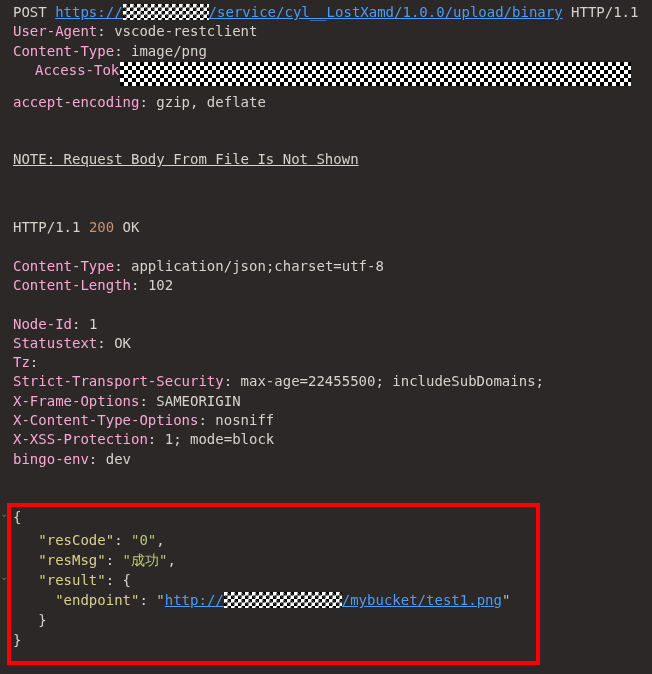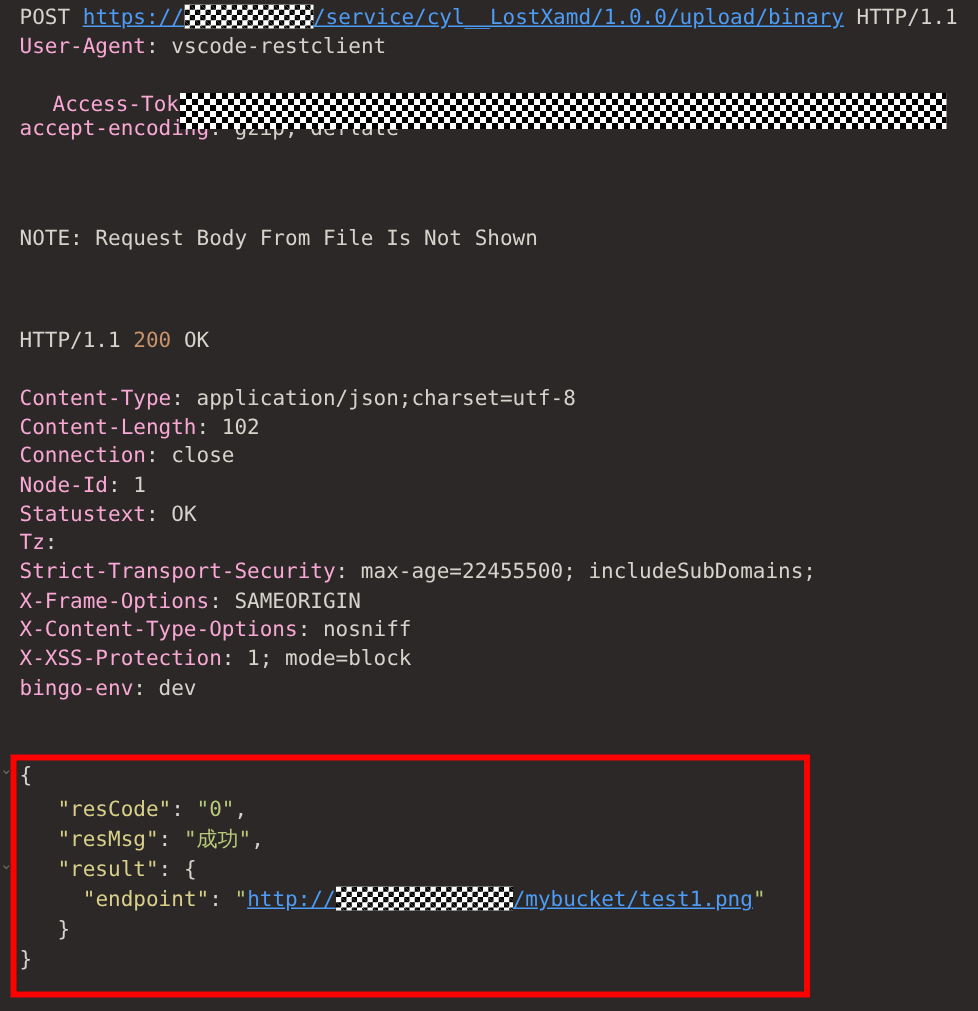--- a/index.html
+++ b/index.html
@@ -78,38 +78,38 @@
 </style>
 </head>
 <body>
 
 <div class="doc">
 
   <div class="line" style="top:3px;"><span class="plain">POST</span><span class="plain"> </span><span class="url">https://</span><span class="redact redact-inline" style="width:86px;height:16px;vertical-align:-3px;"></span><span class="url">/service/cyl__LostXamd/1.0.0/upload/binary</span><span class="plain"> </span><span class="plain">HTTP/1.1</span></div>
 
   <div class="line" style="top:22.3px;"><span class="hname">User-Agent</span><span class="plain">: </span><span class="plain">vscode-restclient</span></div>
 
+  <div class="line" style="top:41.6px;"><span class="hname">Content-Type</span><span class="plain">: </span><span class="plain">image/png</span></div>
 
   <div class="line" style="top:60.9px;margin-left:22px;"><span class="hname">Access-Token</span><span class="plain">: </span></div>
 
-  <div class="line" style="top:77px;"><span class="hname">accept-encoding</span><span class="plain">: </span><span class="plain">gzip, deflate</span></div>
+  <div class="line" style="top:93px;"><span class="hname">accept-encoding</span><span class="plain">: </span><span class="plain">gzip, deflate</span></div>
 
 
   <div class="redact-block" style="left:120px;top:62px;width:511px;height:24px;"></div>
 
-  <div class="line plain" style="top:150px;">NOTE: Request Body From File Is Not Shown</div>
+  <div class="line plain" style="top:150px;text-decoration:underline;">NOTE: Request Body From File Is Not Shown</div>
 
   <div class="line" style="top:218px;"><span class="plain">HTTP/1.1</span><span class="plain"> </span><span class="status-code">200</span><span class="plain"> </span><span class="plain">OK</span></div>
 
 
   <div class="line" style="top:256.6px;"><span class="hname">Content-Type</span><span class="plain">: </span><span class="plain">application/json;charset=utf-8</span></div>
 
   <div class="line" style="top:275.9px;"><span class="hname">Content-Length</span><span class="plain">: </span><span class="plain">102</span></div>
 
-  <div class="line" style="top:295.2px;"><span class="hname">Connection</span><span class="plain">: </span><span class="plain">close</span></div>
 
   <div class="line" style="top:314.5px;"><span class="hname">Node-Id</span><span class="plain">: </span><span class="plain">1</span></div>
 
   <div class="line" style="top:333.8px;"><span class="hname">Statustext</span><span class="plain">: </span><span class="plain">OK</span></div>
 
   <div class="line" style="top:353.1px;"><span class="hname">Tz</span><span class="plain">:</span><span class="plain"></span></div>
 
   <div class="line" style="top:372.4px;"><span class="hname">Strict-Transport-Security</span><span class="plain">: </span><span class="plain">max-age=22455500; includeSubDomains;</span></div>
 
   <div class="line" style="top:391.7px;"><span class="hname">X-Frame-Options</span><span class="plain">: </span><span class="plain">SAMEORIGIN</span></div>

